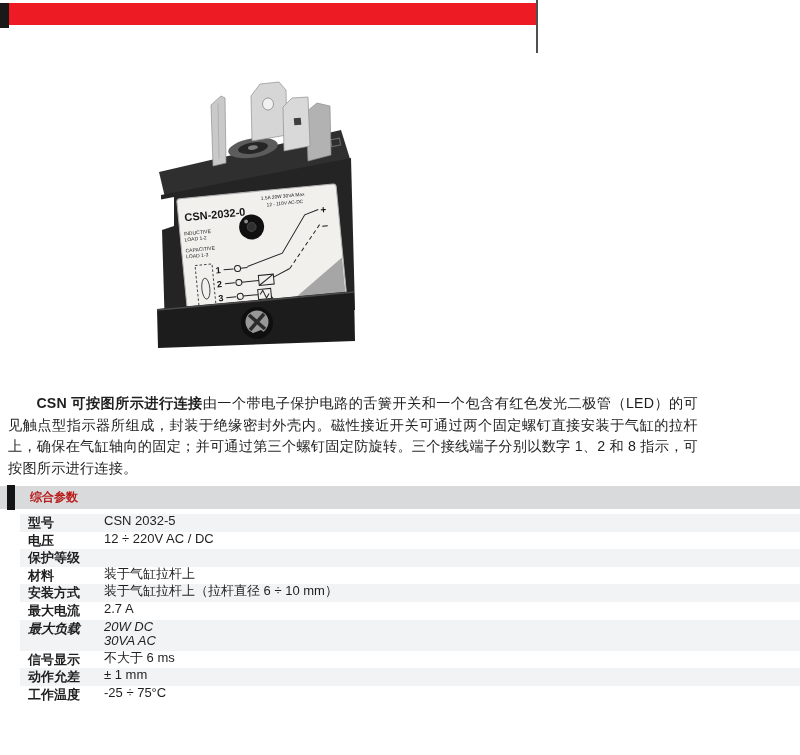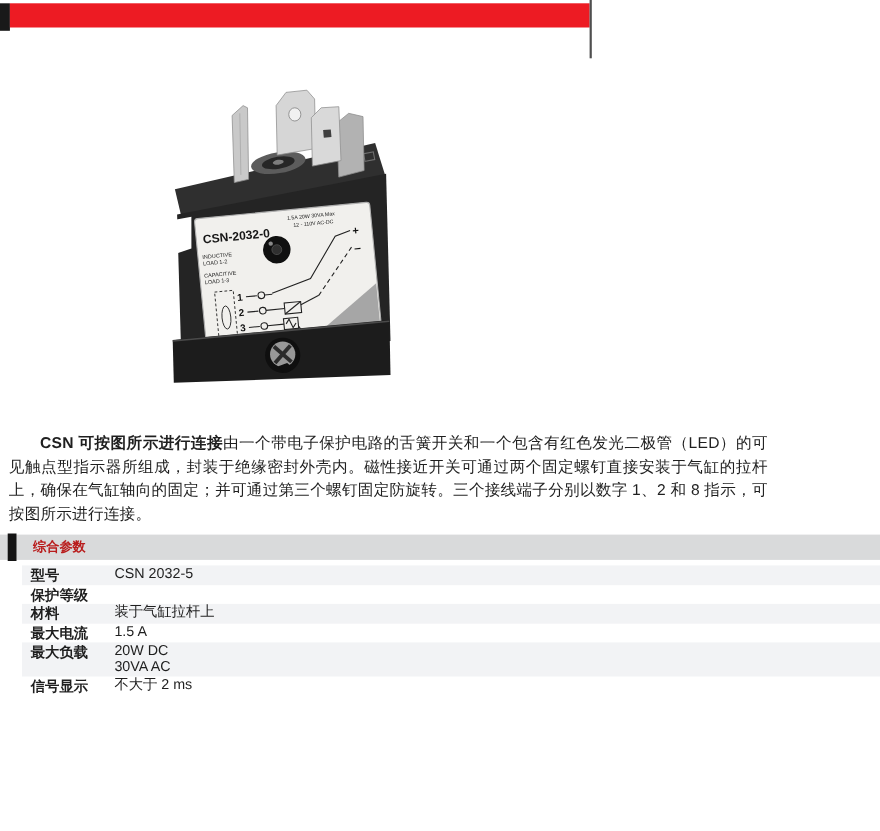--- a/index.html
+++ b/index.html
@@ -20,21 +20,21 @@
     text-indent:2em;letter-spacing:0.2px;
   }
   .intro .lead{font-weight:bold;}
 
   .section-bar{position:absolute;left:0;top:486px;width:800px;height:23px;background:var(--bar,#d9dadb);}
   .section-accent{position:absolute;left:7px;top:-1px;width:8px;height:25px;background:#141414;}
   .section-title{position:absolute;left:30px;top:0;height:23px;line-height:23px;font-weight:bold;font-size:12px;color:#b91c1c;}
 
   .params{position:absolute;left:0;top:514px;width:800px;}
   .trow{display:flex;align-items:flex-start;height:17.6px;margin-left:20px;}
-  .trow.tall{height:31px;}
+  .trow.tall{height:31px;font-style:italic;}
   .trow:nth-child(odd){background:var(--stripe,#f2f3f5);}
   .tlabel{flex:none;width:76px;padding-left:8px;font-weight:bold;font-size:13px;}
   .tvalue{font-size:13px;white-space:pre-line;line-height:14.5px;}
 
   svg text{font-family:"Liberation Sans","DejaVu Sans",sans-serif;}
 </style>
 </head>
 <body>
 
 <div class="black-chip"></div>
@@ -128,32 +128,48 @@
   <div class="section-accent"></div>
   <div class="section-title">综合参数</div>
 </div>
 
 <div class="params">
   <div class="trow">
       <div class="tlabel">型号</div>
       <div class="tvalue">CSN 2032-5</div>
     </div>
   <div class="trow">
+      <div class="tlabel">电压</div>
+      <div class="tvalue">12 ÷ 220V AC / DC</div>
+    </div>
+  <div class="trow">
       <div class="tlabel">保护等级</div>
     </div>
   <div class="trow">
       <div class="tlabel">材料</div>
       <div class="tvalue">装于气缸拉杆上</div>
     </div>
   <div class="trow">
+      <div class="tlabel">安装方式</div>
+      <div class="tvalue">装于气缸拉杆上（拉杆直径 6 ÷ 10 mm）</div>
+    </div>
+  <div class="trow">
       <div class="tlabel">最大电流</div>
-      <div class="tvalue">1.5 A</div>
+      <div class="tvalue">2.7 A</div>
     </div>
   <div class="trow tall">
       <div class="tlabel">最大负载</div>
       <div class="tvalue">20W DC
 30VA AC</div>
     </div>
   <div class="trow">
       <div class="tlabel">信号显示</div>
-      <div class="tvalue">不大于 2 ms</div>
+      <div class="tvalue">不大于 6 ms</div>
+    </div>
+  <div class="trow">
+      <div class="tlabel">动作允差</div>
+      <div class="tvalue">± 1 mm</div>
+    </div>
+  <div class="trow">
+      <div class="tlabel">工作温度</div>
+      <div class="tvalue">-25 ÷ 75°C</div>
     </div>
 </div>
 
 </body></html>

